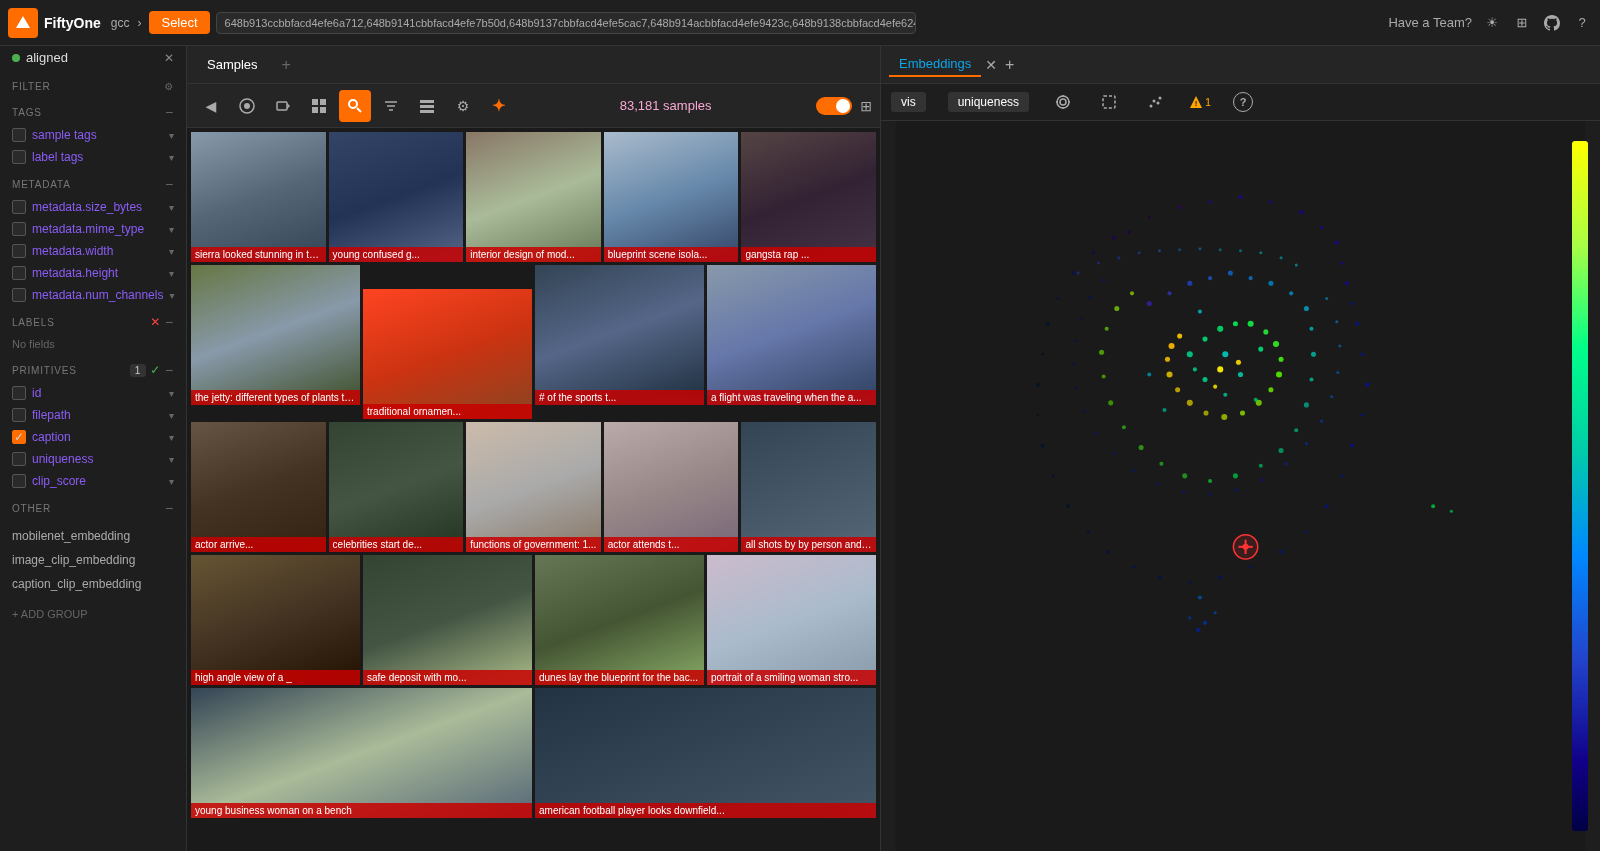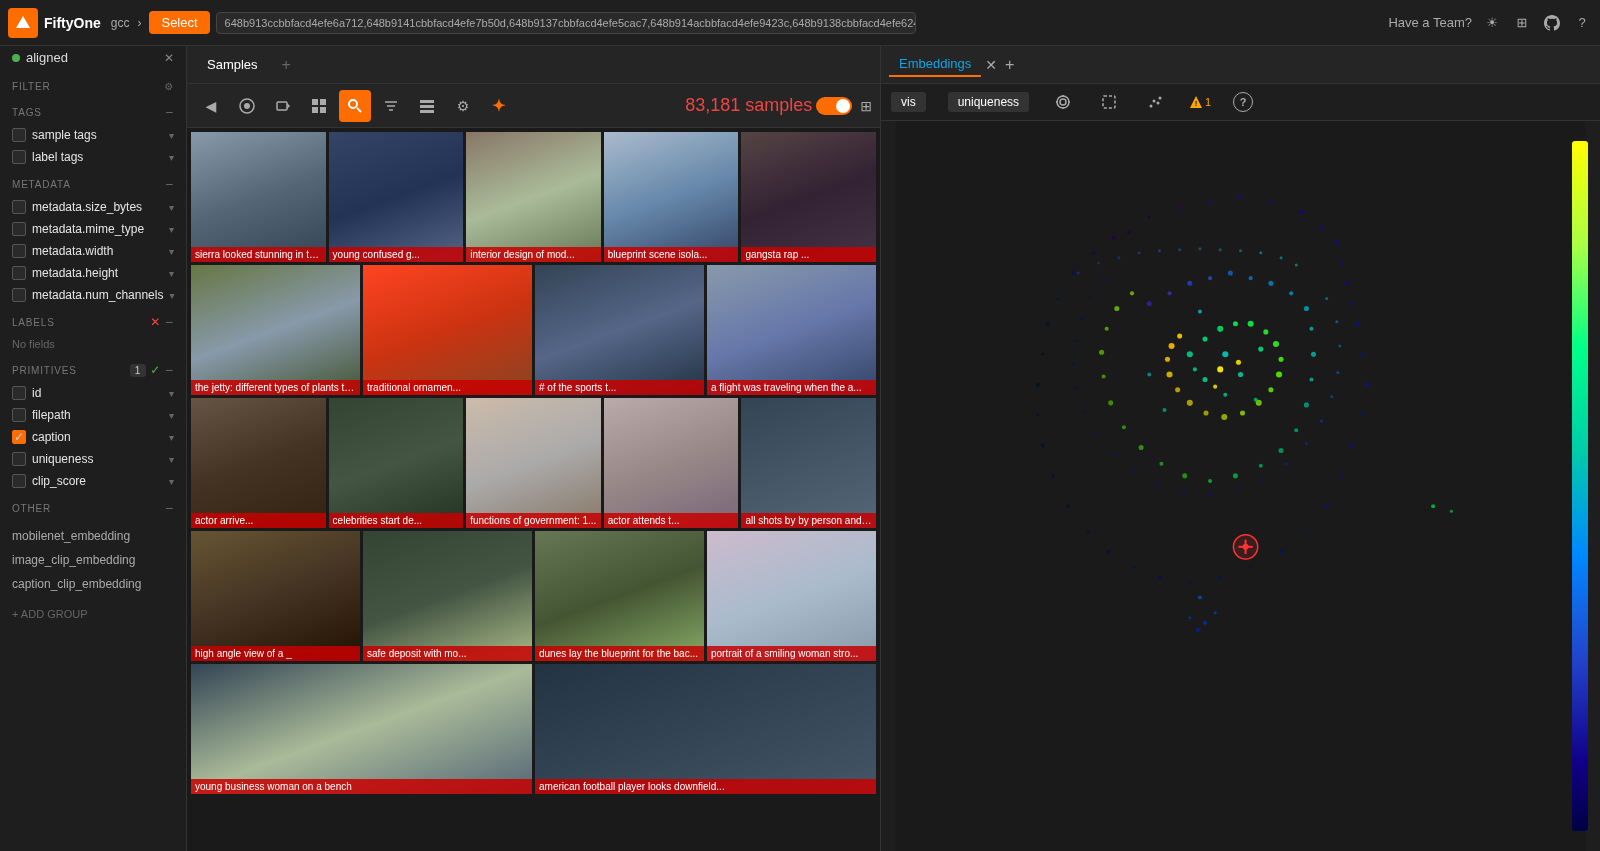--- a/index.html
+++ b/index.html
@@ -27,42 +27,42 @@
     .dot-green { width: 8px; height: 8px; border-radius: 50%; background: #4caf50; }
     .dataset-name { color: #ddd; font-size: 13px; }
     .close-btn { color: #888; cursor: pointer; margin-left: auto; }
 
     .section-label { font-size: 10px; color: #777; text-transform: uppercase; letter-spacing: 0.8px; padding: 8px 12px 4px; display: flex; align-items: center; justify-content: space-between; }
     .section-minus { color: #666; cursor: pointer; font-size: 14px; }
 
     .sidebar-item { display: flex; align-items: center; gap: 6px; padding: 4px 12px; cursor: pointer; }
     .sidebar-checkbox { width: 14px; height: 14px; border: 1px solid #555; background: #2a2a2a; border-radius: 2px; flex-shrink: 0; display: flex; align-items: center; justify-content: center; }
     .sidebar-checkbox.checked { background: #ff6d00; border-color: #ff6d00; }
-    .sidebar-item-label { color: #e5e5e5; font-size: 12px; flex: 1; }
+    .sidebar-item-label { color: #8b5cf6; font-size: 12px; flex: 1; }
     .sidebar-chevron { color: #666; font-size: 10px; }
 
     .no-fields { color: #666; font-size: 11px; padding: 4px 12px; }
     .primitives-count { background: #333; color: #ccc; border-radius: 3px; padding: 1px 5px; font-size: 10px; }
 
     .other-section { padding: 4px 0; }
     .other-item { padding: 5px 12px; color: #aaa; font-size: 12px; cursor: pointer; }
 
     .add-group { color: #666; padding: 8px 12px; font-size: 11px; cursor: pointer; }
 
     
     .center { flex: 1; display: flex; flex-direction: column; overflow: hidden; }
     .panel-tabs { display: flex; align-items: center; background: #252525; border-bottom: 1px solid #333; padding: 0 8px; height: 38px; gap: 8px; }
     .panel-tab { padding: 4px 12px; color: #aaa; font-size: 13px; cursor: pointer; border-radius: 4px; }
     .panel-tab.active { color: white; }
     .tab-add { color: #666; cursor: pointer; font-size: 16px; padding: 0 4px; }
 
     .toolbar { display: flex; align-items: center; background: #252525; border-bottom: 1px solid #333; padding: 0 8px; height: 44px; gap: 4px; }
     .toolbar-btn { width: 32px; height: 32px; display: flex; align-items: center; justify-content: center; border-radius: 4px; cursor: pointer; color: #aaa; border: none; background: transparent; font-size: 14px; }
     .toolbar-btn.active { background: #ff6d00; color: white; }
-    .sample-count { color: #ef4444; font-size: 18px; flex: 1; text-align: right; }
+    .sample-count { color: #f9a8d4; font-size: 13px; flex: 1; text-align: center; }
     .toggle-btn { display: flex; align-items: center; }
     .toggle-track { width: 36px; height: 18px; background: #ff6d00; border-radius: 9px; position: relative; cursor: pointer; }
     .toggle-knob { width: 14px; height: 14px; background: white; border-radius: 50%; position: absolute; top: 2px; right: 2px; }
     .grid-btn { color: #aaa; cursor: pointer; font-size: 14px; margin-left: 4px; }
 
     
     .image-grid { flex: 1; overflow-y: auto; background: #1a1a1a; padding: 4px; }
     .grid-row { display: flex; gap: 3px; margin-bottom: 3px; }
     .grid-cell { flex: 1; position: relative; min-height: 120px; max-height: 140px; overflow: hidden; background: #2a2a2a; cursor: pointer; }
     .cell-label { position: absolute; bottom: 0; left: 0; right: 0; background: rgba(200,0,0,0.85); color: white; font-size: 10px; padding: 2px 4px; white-space: nowrap; overflow: hidden; text-overflow: ellipsis; }
@@ -323,21 +323,21 @@
           <div style="width:100%;height:130px;background:linear-gradient(160deg,#554444,#332233,#443344);"></div>
           <div class="cell-label">gangsta rap ...</div>
         </div>
       </div>
 
       <div class="grid-row">
         <div class="grid-cell" style="background:#445533;">
           <div style="width:100%;height:130px;background:linear-gradient(160deg,#667744,#8899aa,#445533);"></div>
           <div class="cell-label">the jetty: different types of plants to est...</div>
         </div>
-        <div class="grid-cell" style="background:#ec4899;">
+        <div class="grid-cell" style="background:#ec4899;margin-top:24px;">
           <div style="width:100%;height:130px;background:linear-gradient(160deg,#ff4422,#cc3311,#884422);"></div>
           <div class="cell-label">traditional ornamen...</div>
         </div>
         <div class="grid-cell" style="background:#334455;">
           <div style="width:100%;height:130px;background:linear-gradient(160deg,#334455,#556688,#223344);"></div>
           <div class="cell-label"># of the sports t...</div>
         </div>
         <div class="grid-cell" style="background:#335577;">
           <div style="width:100%;height:130px;background:linear-gradient(160deg,#8899aa,#6677aa,#334466);"></div>
           <div class="cell-label">a flight was traveling when the a...</div>

